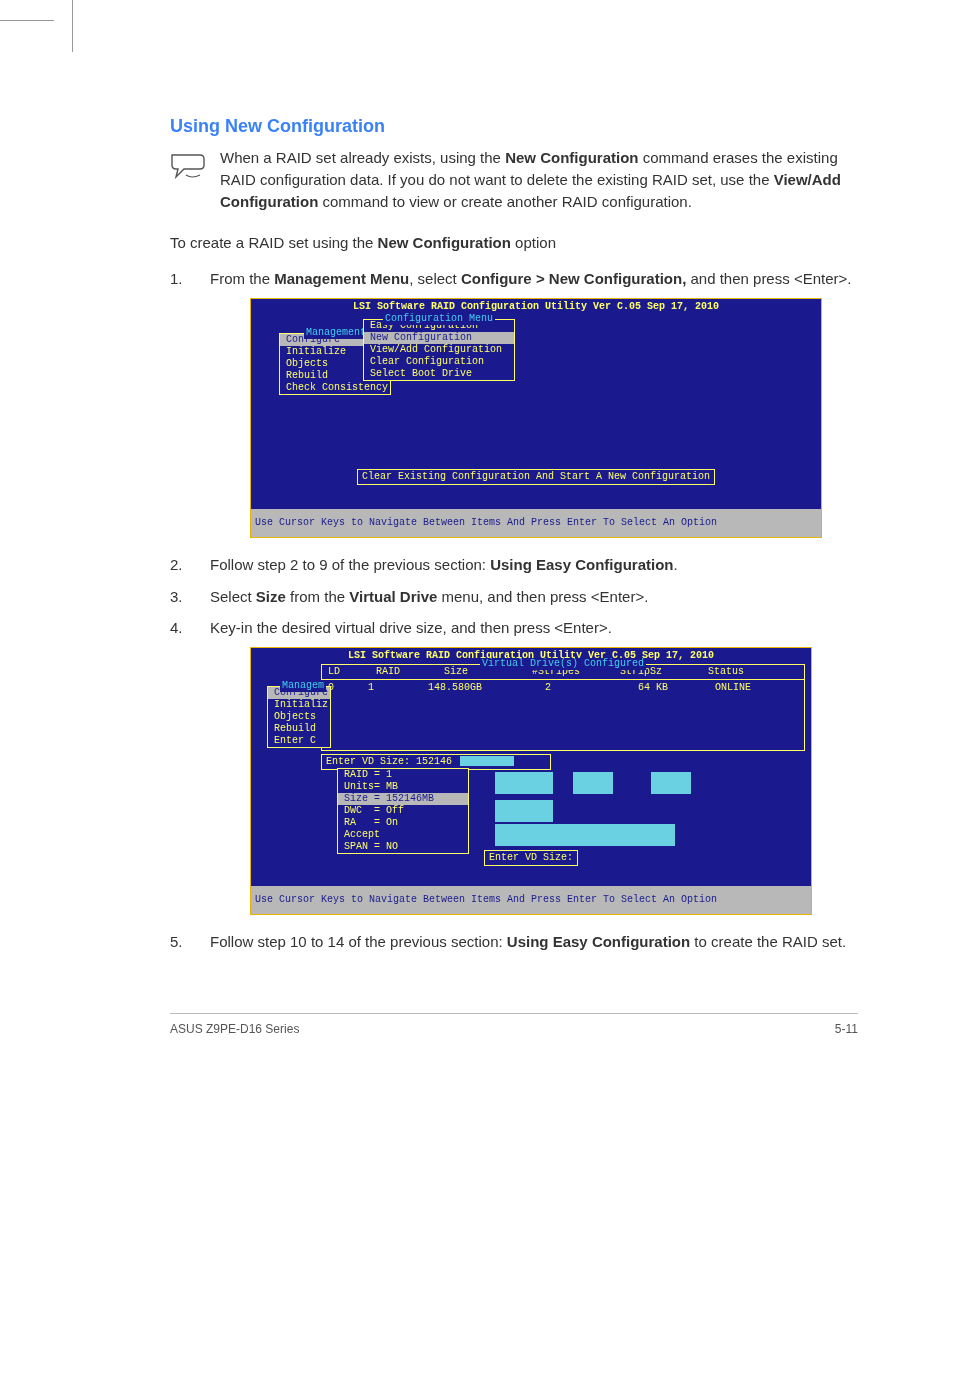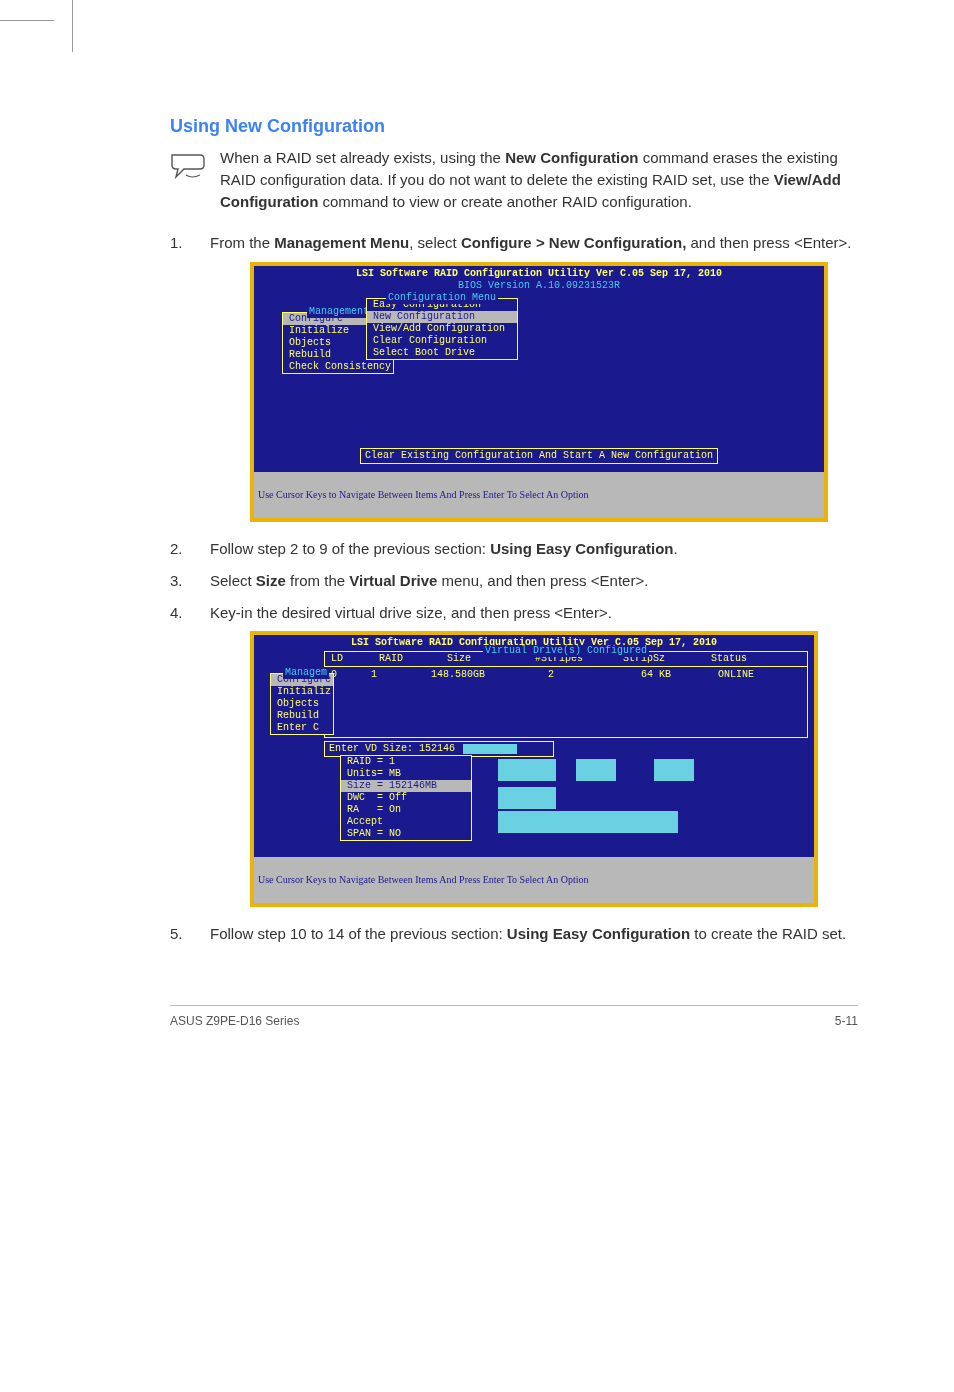--- a/index.html
+++ b/index.html
@@ -92,21 +92,21 @@
   }
 
   .bios {
     width: 570px;
     margin: 8px 0 16px 40px;
     font-family: "Courier New", monospace;
     font-size: 10px;
     line-height: 1.2;
     color: #ffff66;
     background: #1a1a8e;
-    border: 4px solid #eab308;
+    border: 1px solid #eab308;
   }
   .bios-header {
     text-align: center;
     padding: 2px 0 2px 0;
   }
   .bios-header .l1 { color: #ffff66; font-weight: bold; }
   .bios-header .l2 { color: #44ccee; }
   .bios-body {
     position: relative;
     height: 178px;
@@ -145,23 +145,24 @@
   .hint-wrap {
     position: absolute;
     bottom: 8px;
     left: 0; right: 0;
     text-align: center;
   }
 
   .footer-bar {
     background: #b8b8b8;
     color: #1a1a8e;
-    padding: 17px 4px;
-    font-family: Liberation Serif, serif;
+    padding: 8px 4px;
+    font-family: Liberation Mono, monospace;
     font-size: 10px;
+    margin-top: 16px;
   }
 
   .vd-header-row {
     color: #ffff66;
     display: flex;
     gap: 8px;
     padding: 1px 6px;
     border: 1px solid #ffff66;
     margin: 0 6px 0 70px;
     position: relative;
@@ -212,30 +213,32 @@
       <svg width="36" height="28" viewBox="0 0 36 28">
         <path d="M2 2 L30 2 Q34 2 34 6 L34 12 Q34 16 30 16 L14 16 L6 24 L8 16 L6 16 Q2 16 2 12 Z" fill="none" stroke="#555" stroke-width="1.4"></path>
         <path d="M16 22 Q22 26 30 22" fill="none" stroke="#555" stroke-width="1.2"></path>
       </svg>
     </div>
     <div class="note-text">
       <span>When a RAID set already exists, using the </span><b>New Configuration</b><span> command erases the existing RAID configuration data. If you do not want to delete the existing RAID set, use the </span><b>View/Add Configuration</b><span> command to view or create another RAID configuration.</span>
     </div>
   </div>
 
+  <p class="body">
+    <span>To create a RAID set using the </span><b>New Configuration</b><span> option</span>
+  </p>
 
   <ol class="steps">
     <li>
       <span>From the </span><b>Management Menu</b><span>, select </span><b>Configure &gt; New Configuration,</b><span> and then press &lt;Enter&gt;.</span>
 
       
       <div class="bios">
         <div class="bios-header">
           <div class="l1">LSI Software RAID Configuration Utility Ver C.05 Sep 17, 2010</div>
-          <div class="l2">BIOS Version   A.10.09231523R</div>
         </div>
         <div class="bios-body">
 
           <div class="menu-box" style="left:28px; top:18px; width:110px;">
             <span class="title-tag" style="left:24px; transform:none;">Management</span>
             <div class="item sel">Configure</div>
             <div class="item">Initialize</div>
             <div class="item">Objects</div>
             <div class="item">Rebuild</div>
             <div class="item">Check Consistency</div>
@@ -318,20 +321,23 @@
             <div class="item">Accept</div>
             <div class="item">SPAN = NO</div>
           </div>
 
           <div class="seg" style="left:244px; top:108px; width:58px;"></div>
           <div class="seg" style="left:322px; top:108px; width:40px;"></div>
           <div class="seg" style="left:400px; top:108px; width:40px;"></div>
           <div class="seg" style="left:244px; top:136px; width:58px;"></div>
           <div class="seg" style="left:244px; top:160px; width:180px;"></div>
 
+          <div class="hint-wrap" style="bottom:4px;">
+            <span class="hint-bar" style="display:inline-block;">Enter VD Size:</span>
+          </div>
         </div>
         <div class="footer-bar">Use Cursor Keys to Navigate Between Items And Press Enter To Select An Option</div>
       </div>
     </li>
 
     <li>
       <span>Follow step 10 to 14 of the previous section: </span><b>Using Easy Configuration</b><span> to create the RAID set.</span>
     </li>
   </ol>
 

